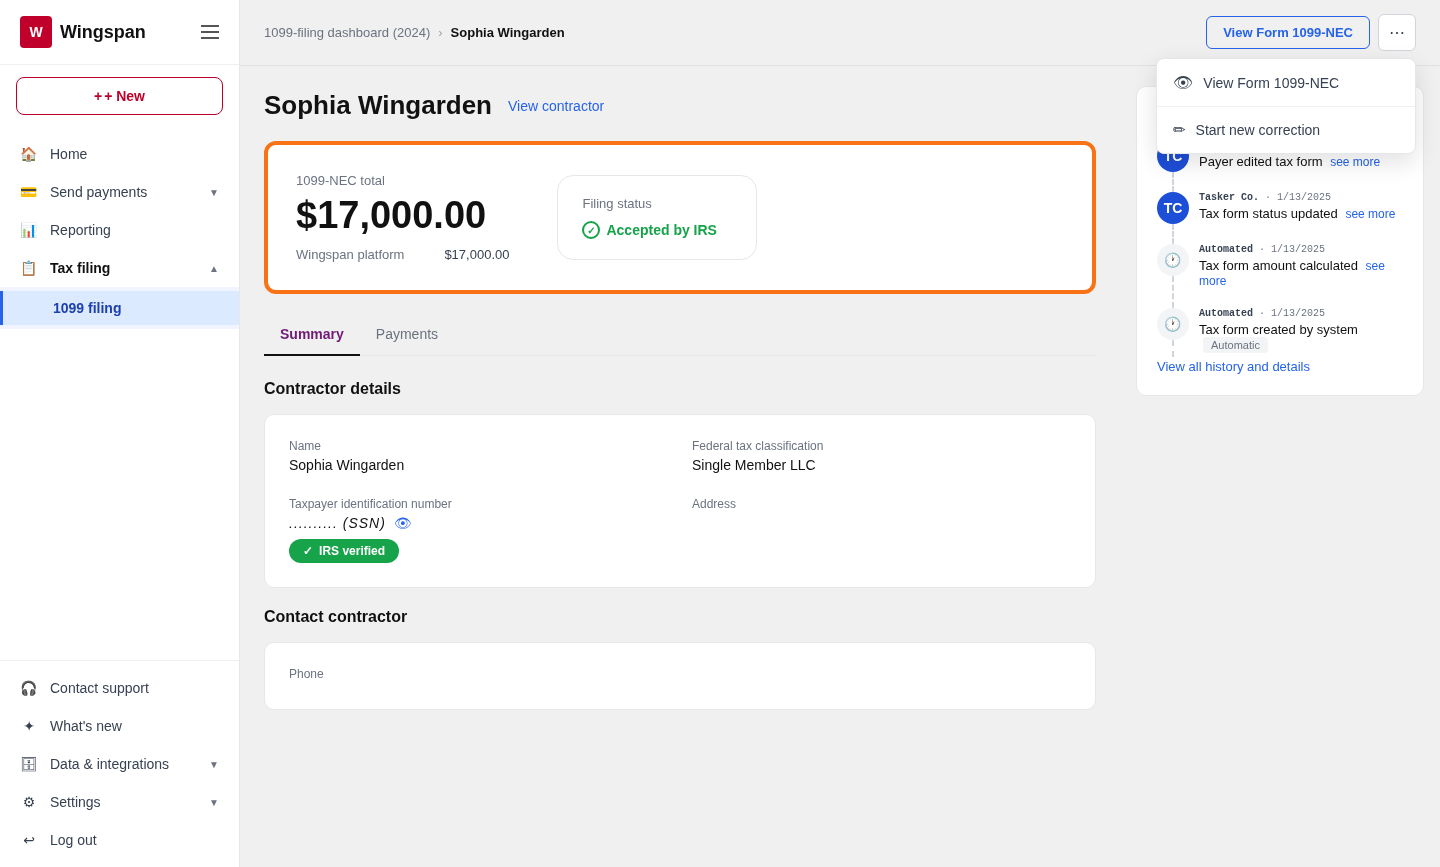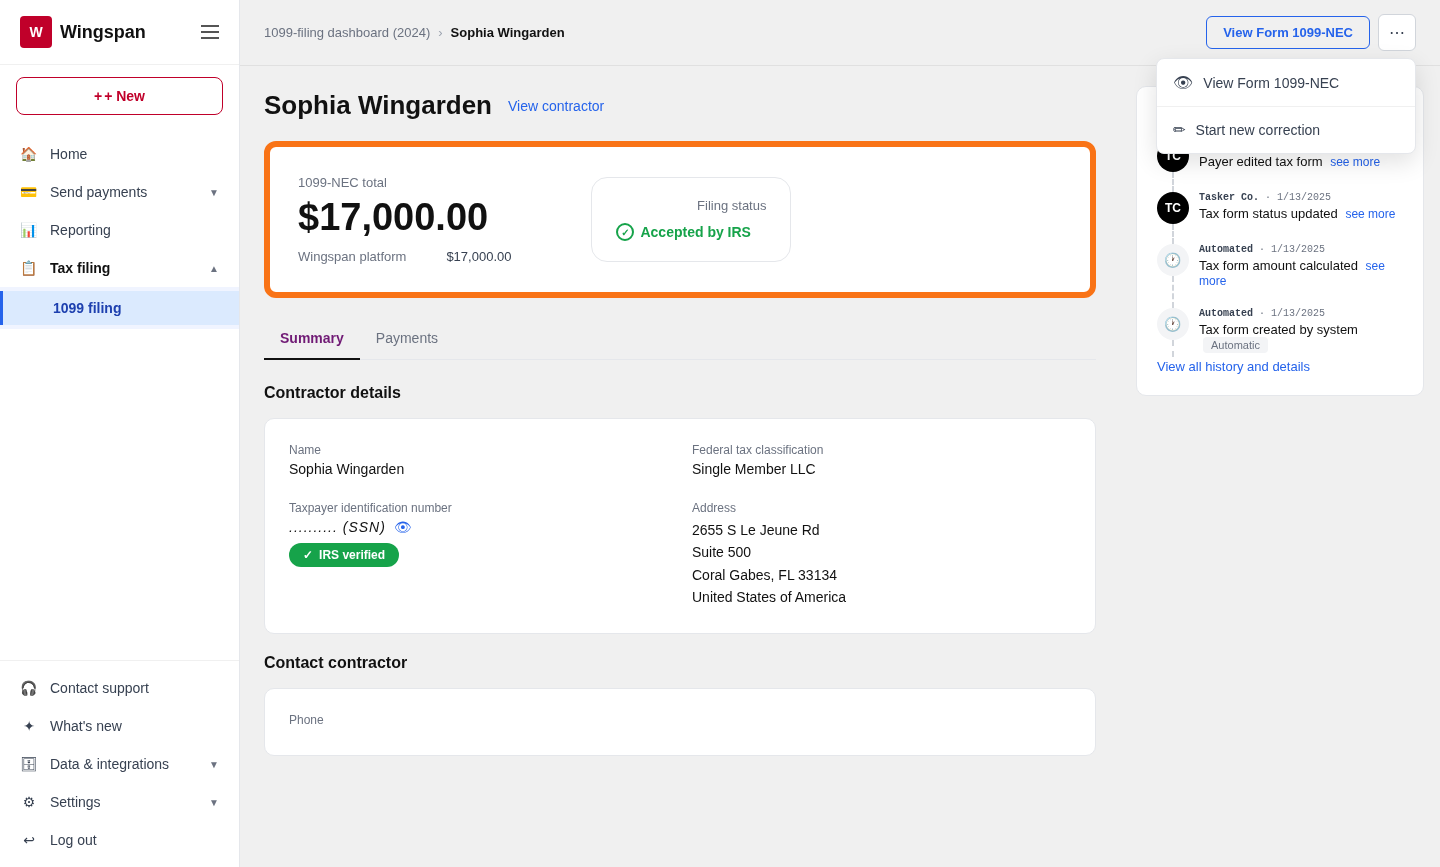--- a/index.html
+++ b/index.html
@@ -212,22 +212,22 @@
     }
 
     
     .summary-card {
       background: #fff;
       border-radius: 12px;
       padding: 28px;
       margin-bottom: 20px;
       display: flex;
       align-items: center;
-      gap: 80px;
-      border: 6px solid #f97316;
+      gap: 48px;
+      border: 4px solid #f97316;
     }
     .nec-total-label {
       font-size: 13px;
       color: #6b7280;
       margin-bottom: 6px;
     }
     .nec-total-amount {
       font-size: 38px;
       font-weight: 700;
       color: #111;
@@ -242,21 +242,20 @@
     .nec-platform-amount {
       color: #374151;
       font-weight: 500;
     }
     .filing-status-card {
       background: #fff;
       border: 1px solid #e5e7eb;
       border-radius: 16px;
       padding: 20px 24px;
       min-width: 200px;
-      text-align: right;
     }
     .filing-status-label {
       font-size: 13px;
       color: #6b7280;
       margin-bottom: 10px;
     }
     .filing-status-badge {
       display: flex;
       align-items: center;
       gap: 6px;
@@ -405,26 +404,26 @@
       left: 15px;
       top: 32px;
       bottom: 0;
       width: 1px;
       border-left: 2px dashed #d1d5db;
     }
     .history-avatar {
       width: 32px;
       height: 32px;
       border-radius: 50%;
-      background: #000000;
+      background: #1d4ed8;
       color: #fff;
       display: flex;
       align-items: center;
       justify-content: center;
-      font-size: 12px;
+      font-size: 14px;
       font-weight: 700;
       flex-shrink: 0;
     }
     .history-content {
       flex: 1;
     }
     .history-meta {
       font-size: 10px;
       color: #6b7280;
       margin-bottom: 3px;
@@ -657,26 +656,20 @@
               <span class="eye-icon-btn">👁</span>
             </div>
             <div class="irs-badge">
               <span>✓</span>
               <span>IRS verified</span>
             </div>
           </div>
 
           <div>
             <div class="detail-field-label">Address</div>
-            <div class="address-value">
-              <div>2655 S Le Jeune Rd</div>
-              <div>Suite 500</div>
-              <div>Coral Gabes, FL 33134</div>
-              <div>United States of America</div>
-            </div>
           </div>
         </div>
       </div>
 
       <div class="section-title">Contact contractor</div>
       <div class="details-card" style="min-height:60px;">
 
         <div class="details-grid">
           <div>
             <div class="detail-field-label">Phone</div>

